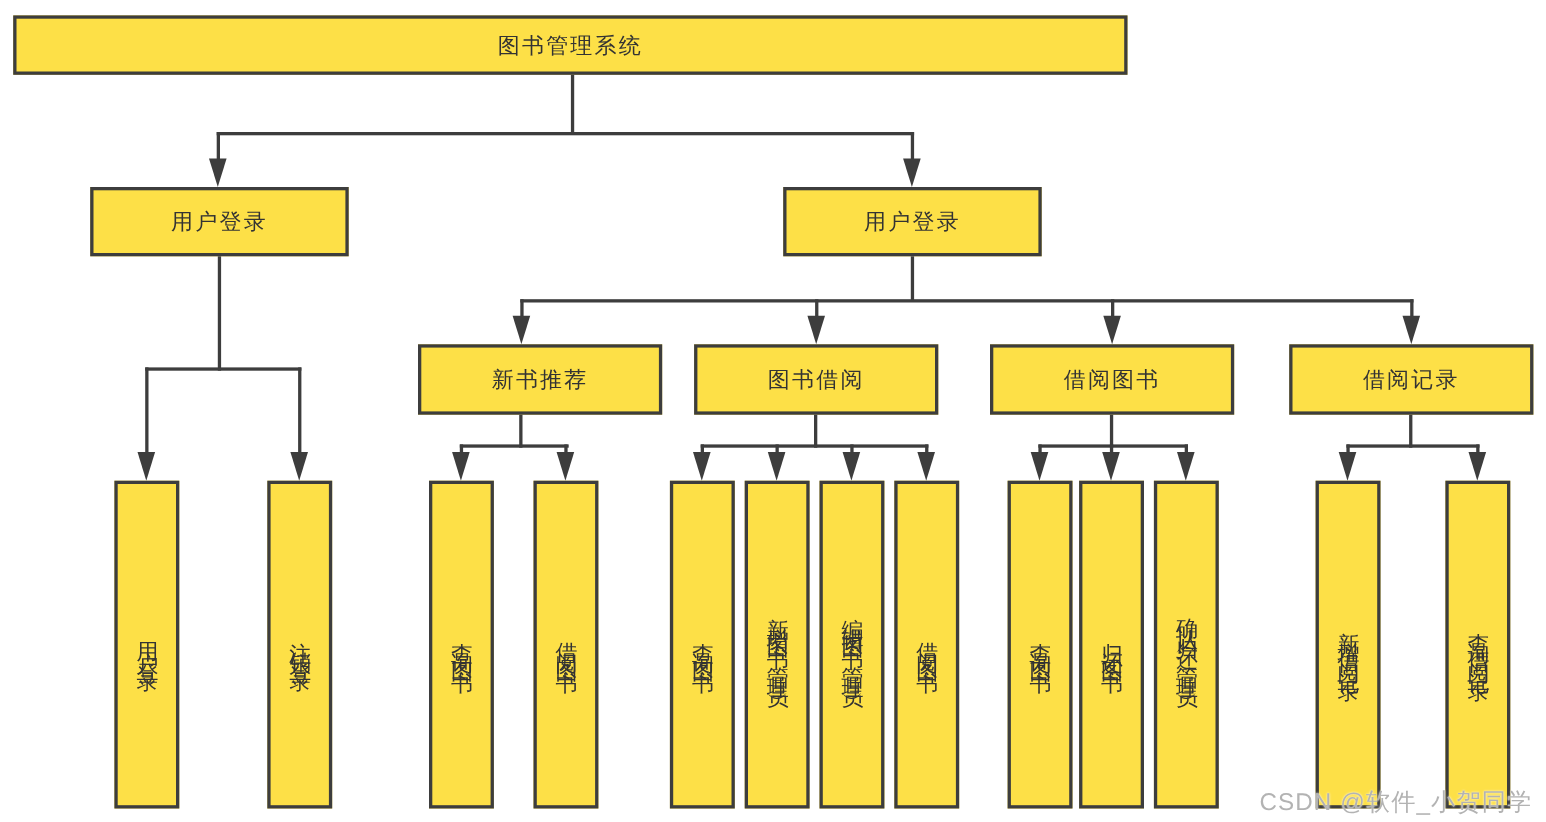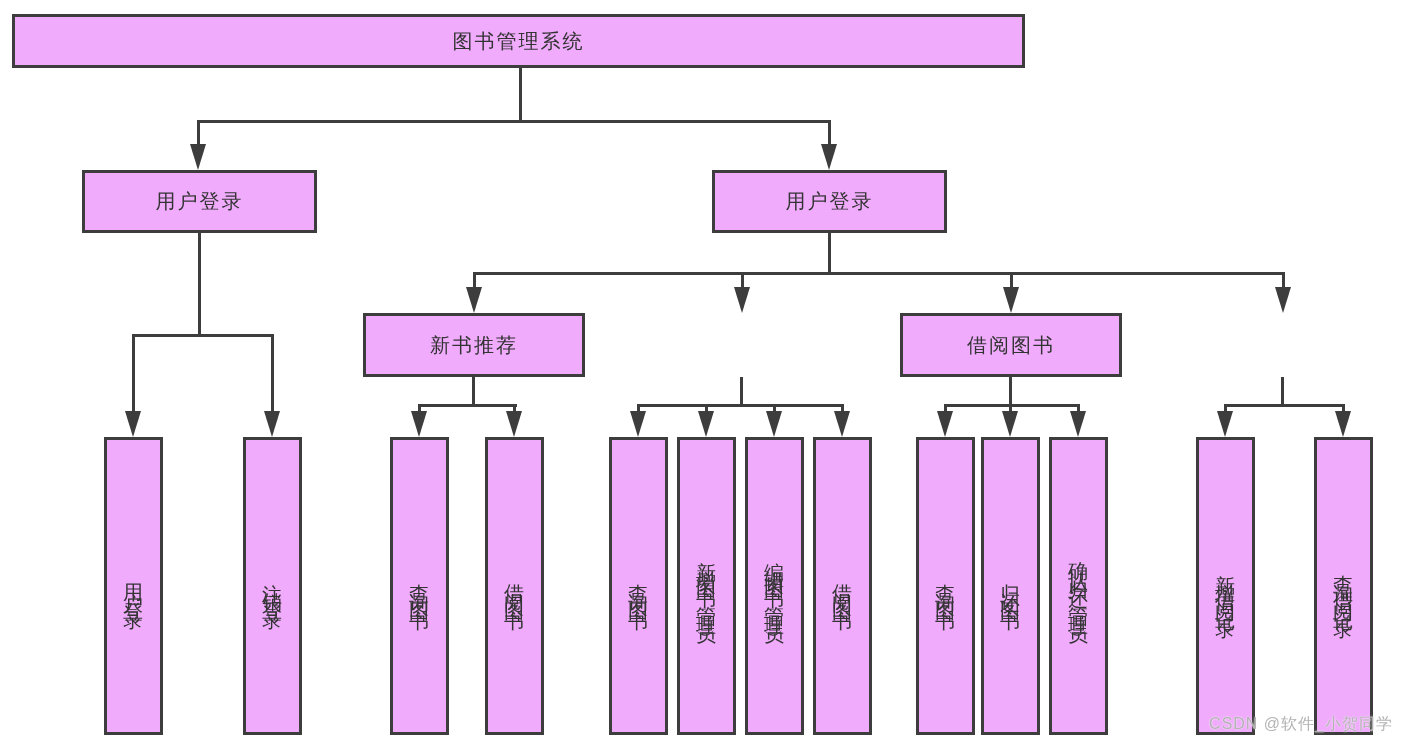--- a/index.html
+++ b/index.html
@@ -13,21 +13,21 @@
     position:relative;
     width:1405px;height:747px;
     background:var(--background);
     overflow:hidden;
     font-family:"Liberation Sans","DejaVu Sans",sans-serif;
   }
   .box{
     position:absolute;
     box-sizing:border-box;
     border:3px solid var(--line);
-    background:#f0abfc;
+    background:#fde047;
     display:flex;
     align-items:center;
     justify-content:center;
     font-size:20px;
     color:var(--text);
     letter-spacing:2px;
     white-space:nowrap;
   }
   .l1{left:12px;top:14px;width:1013px;height:54px;}
   .l2{top:170px;width:235px;height:63px;}
@@ -44,21 +44,21 @@
   .hl{position:absolute;height:3px;background:var(--line);}
   .ar{
     position:absolute;width:0;height:0;
     border-left:8px solid transparent;
     border-right:8px solid transparent;
     border-top:26px solid var(--line);
   }
   .watermark{
     position:absolute;
     right:12px;top:714px;
-    font-size:16px;
+    font-size:22px;
     color:var(--watermark);
     letter-spacing:1px;
     text-shadow:0 0 2px #fff;
     z-index:5;
   }
 </style>
 </head>
 <body>
 
 <div class="stage">
@@ -86,22 +86,24 @@
   <div class="hl" style="left:473px;top:272px;width:812px"></div>
   <div class="vl" style="left:473px;top:272px;height:18px"></div>
   <div class="ar" style="left:466px;top:287px"></div>
   <div class="vl" style="left:741px;top:272px;height:18px"></div>
   <div class="ar" style="left:734px;top:287px"></div>
   <div class="vl" style="left:1010px;top:272px;height:18px"></div>
   <div class="ar" style="left:1003px;top:287px"></div>
   <div class="vl" style="left:1282px;top:272px;height:18px"></div>
   <div class="ar" style="left:1275px;top:287px"></div>
 
-  <div class="box l3" style="left:363px">新书推荐</div>
+  <div class="box l3" style="left:380px">新书推荐</div>
+  <div class="box l3" style="left:631px">图书借阅</div>
   <div class="box l3" style="left:900px">借阅图书</div>
+  <div class="box l3" style="left:1172px">借阅记录</div>
 
   <div class="vl" style="left:472px;top:377px;height:30px"></div>
   <div class="hl" style="left:418px;top:404px;width:99px"></div>
   <div class="vl" style="left:418px;top:404px;height:10px"></div>
   <div class="ar" style="left:411px;top:411px"></div>
   <div class="vl" style="left:513px;top:404px;height:10px"></div>
   <div class="ar" style="left:506px;top:411px"></div>
 
   <div class="vl" style="left:740px;top:377px;height:30px"></div>
   <div class="hl" style="left:637px;top:404px;width:207px"></div>

